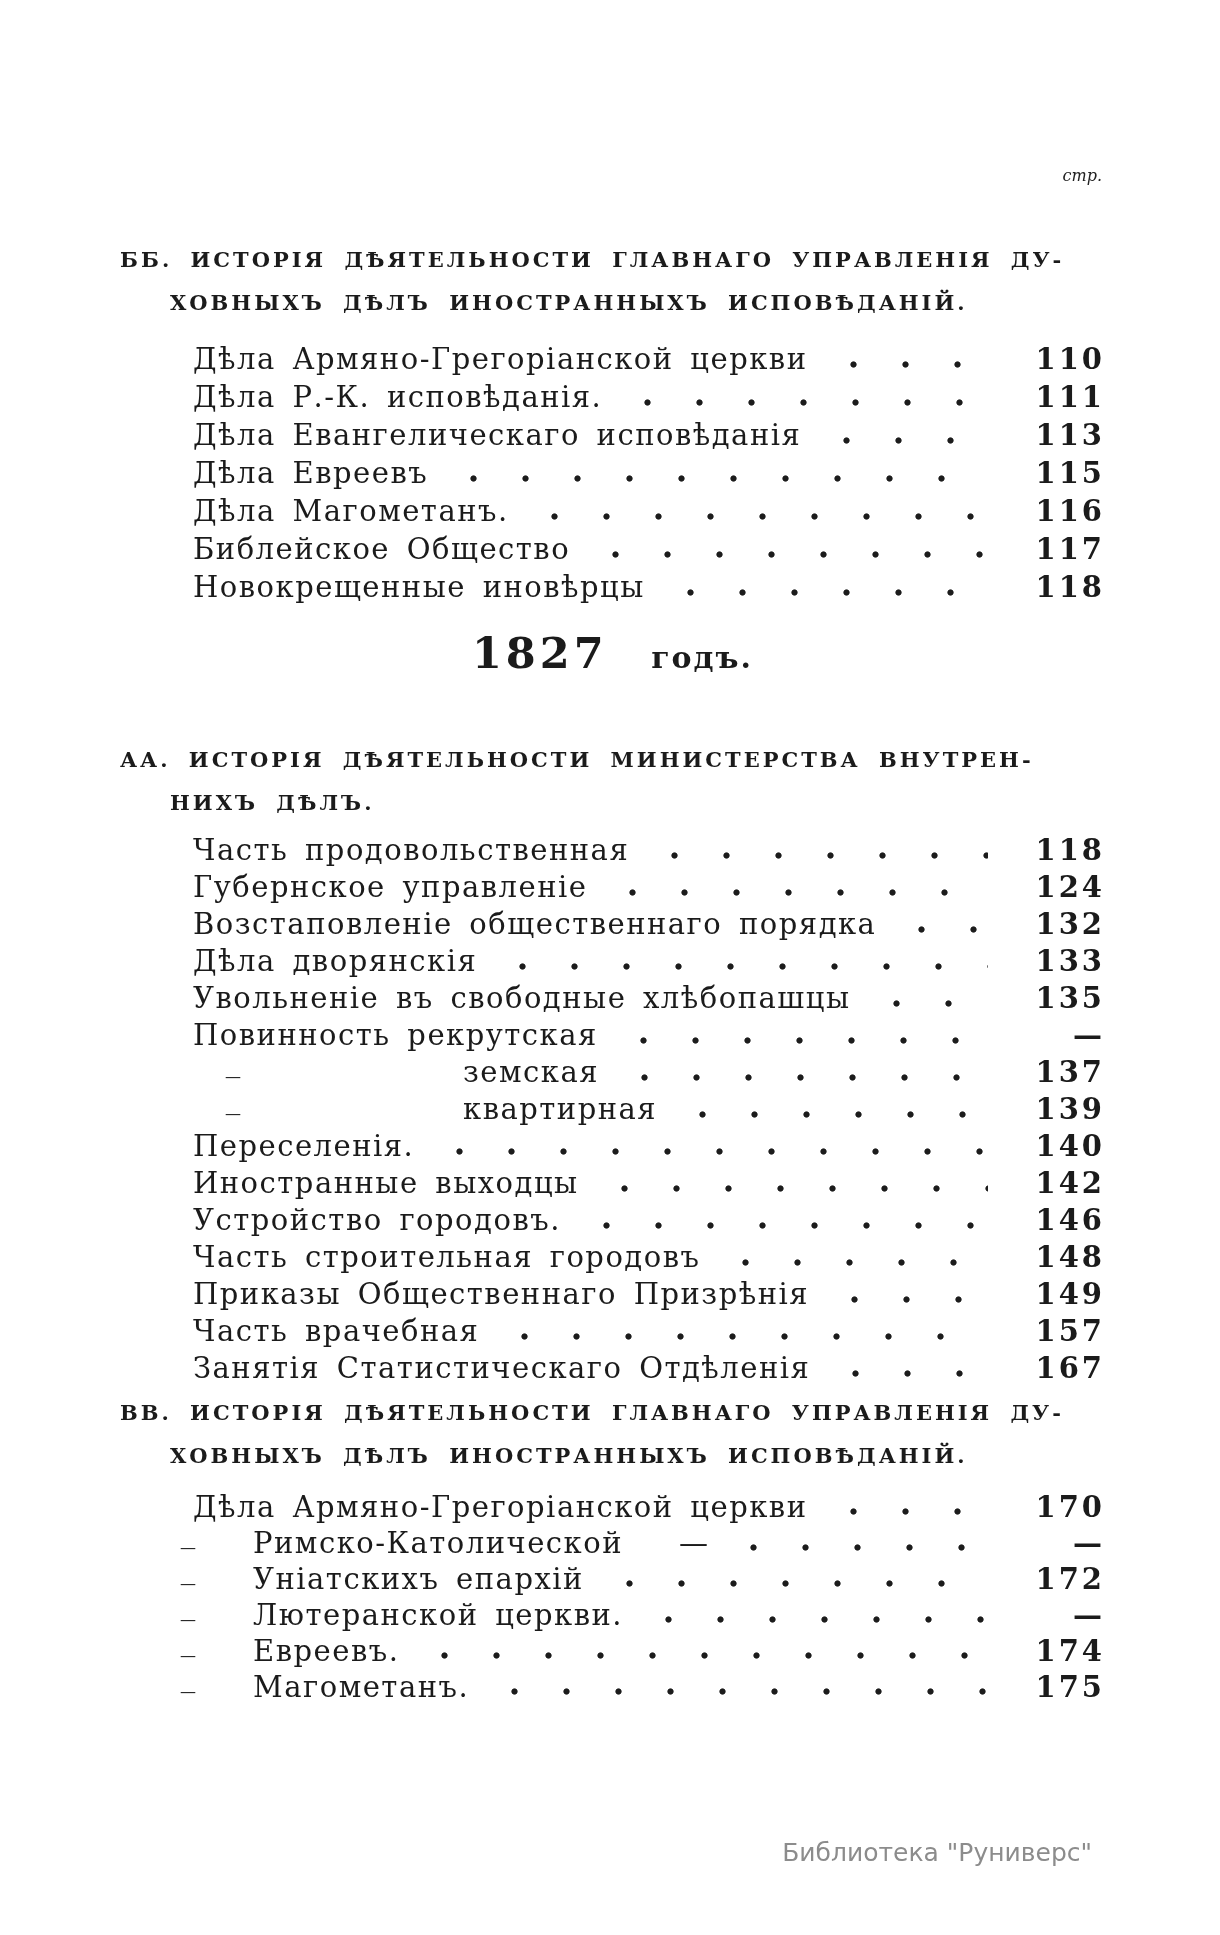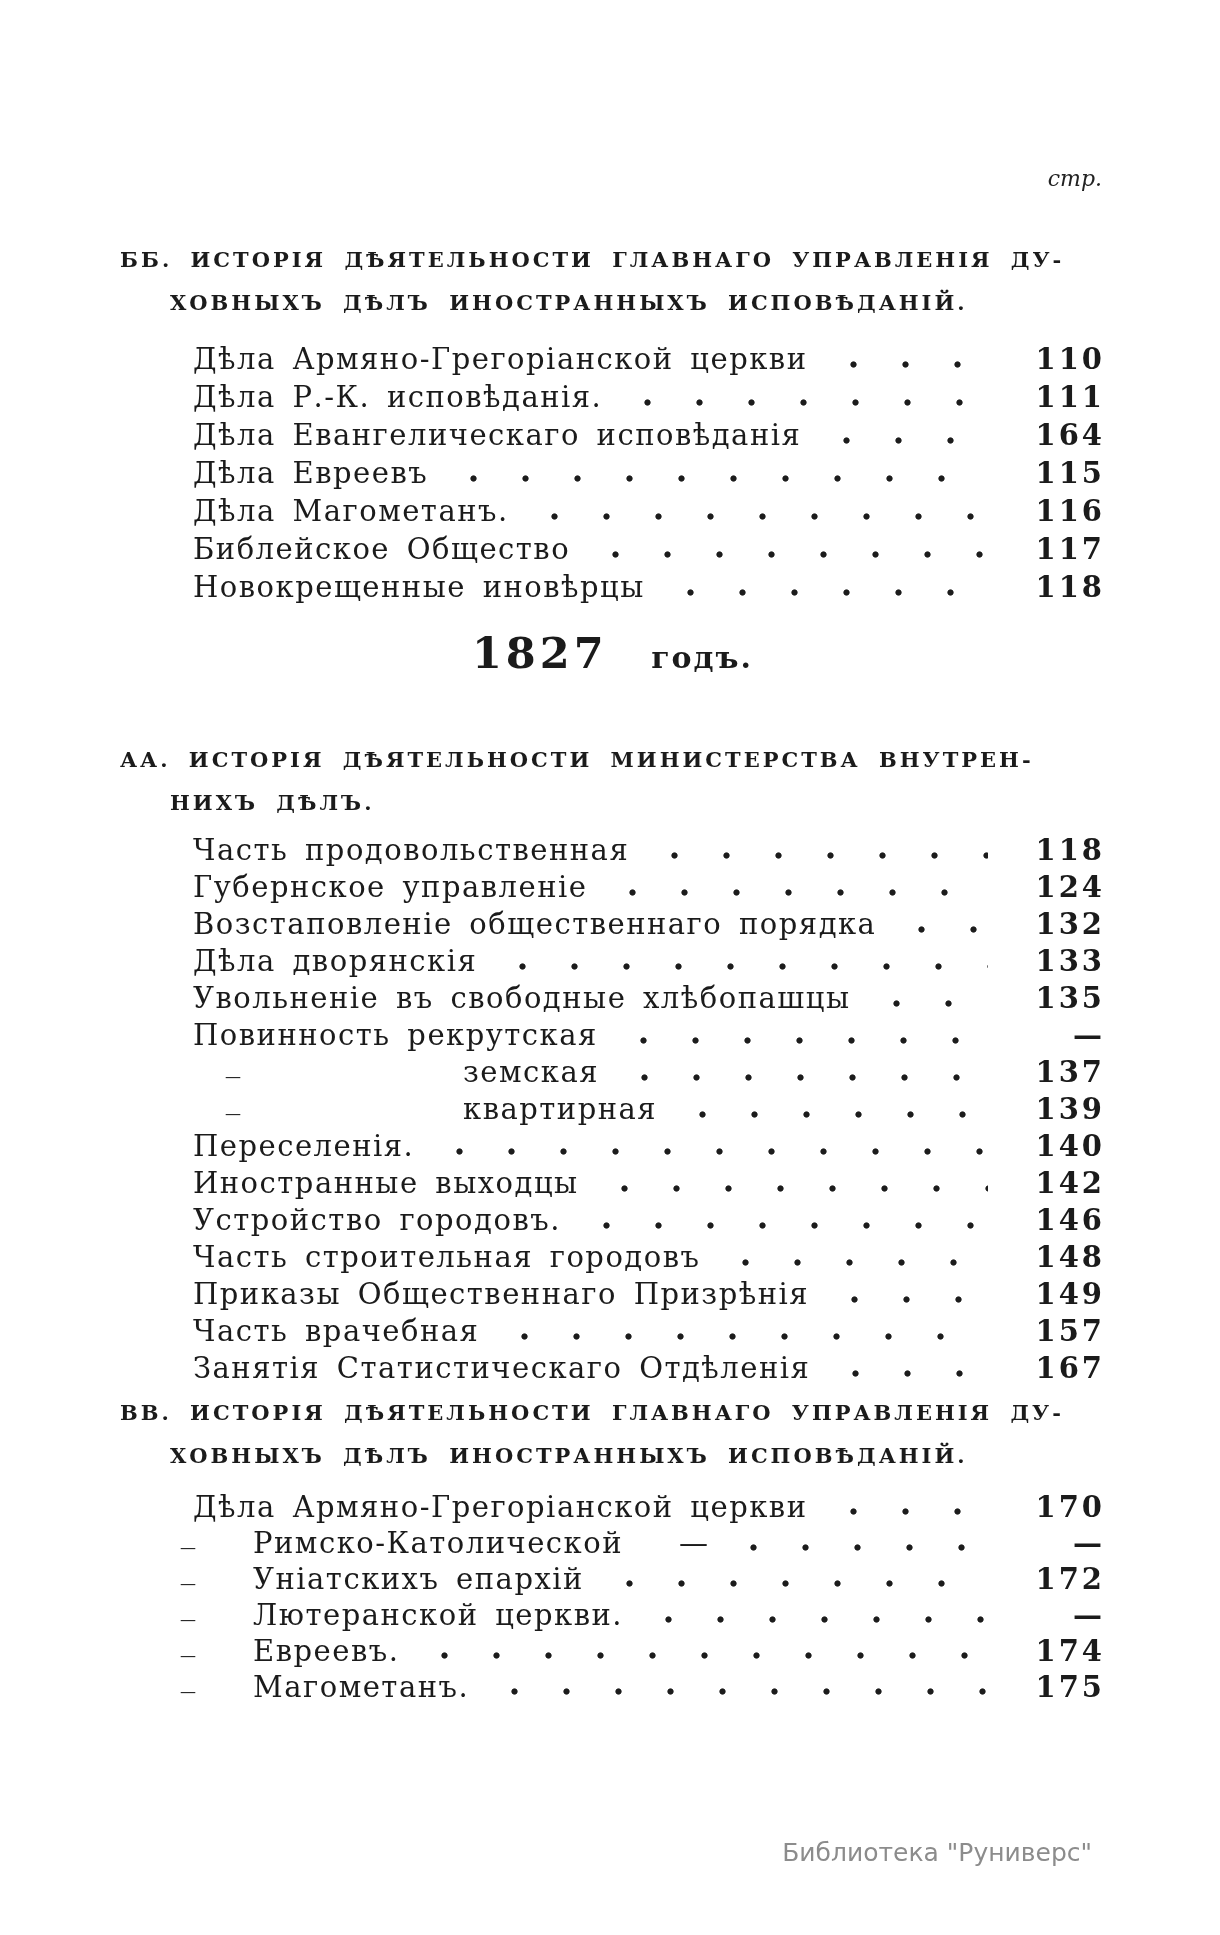--- a/index.html
+++ b/index.html
@@ -12,21 +12,21 @@
     color:#1b1b1b;
   }
   .content {
     position:absolute; top:0; left:0;
     width:1220px; height:1935px;
     padding:238px 115px 0 120px;
     box-sizing:border-box;
   }
   .col-header {
     position:absolute; top:166px; right:118px;
-    font-style:italic; font-size:22px; color:#222;
+    font-style:italic; font-size:16px; color:#222;
   }
   .sec-heading {
     font-weight:bold; font-size:21px;
     letter-spacing:3px; word-spacing:8px;
     line-height:43px; white-space:nowrap;
   }
   .sec-heading .line2 { padding-left:50px; }
 
   .toc { margin:0; }
   .toc-row {
@@ -97,21 +97,21 @@
 
             <span class="leader"></span>
             <span class="page">111</span>
           </div>
 
           <div class="toc-row">
             <span class="prefix"></span>
             <span class="label">Дѣла Евангелическаго исповѣданія</span>
 
             <span class="leader"></span>
-            <span class="page">164</span>
+            <span class="page">113</span>
           </div>
 
           <div class="toc-row">
             <span class="prefix"></span>
             <span class="label">Дѣла Евреевъ</span>
 
             <span class="leader"></span>
             <span class="page">115</span>
           </div>
 

